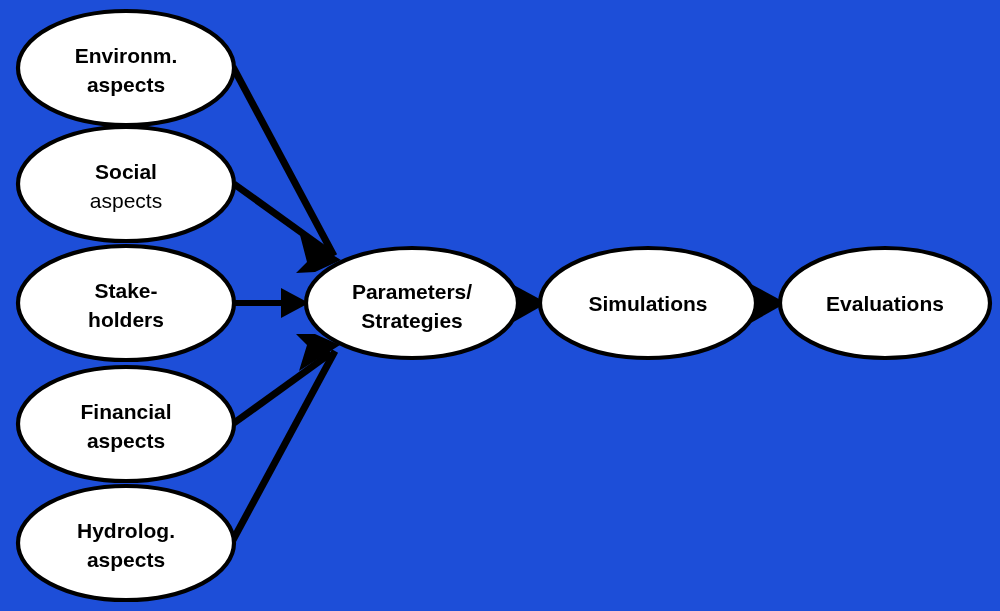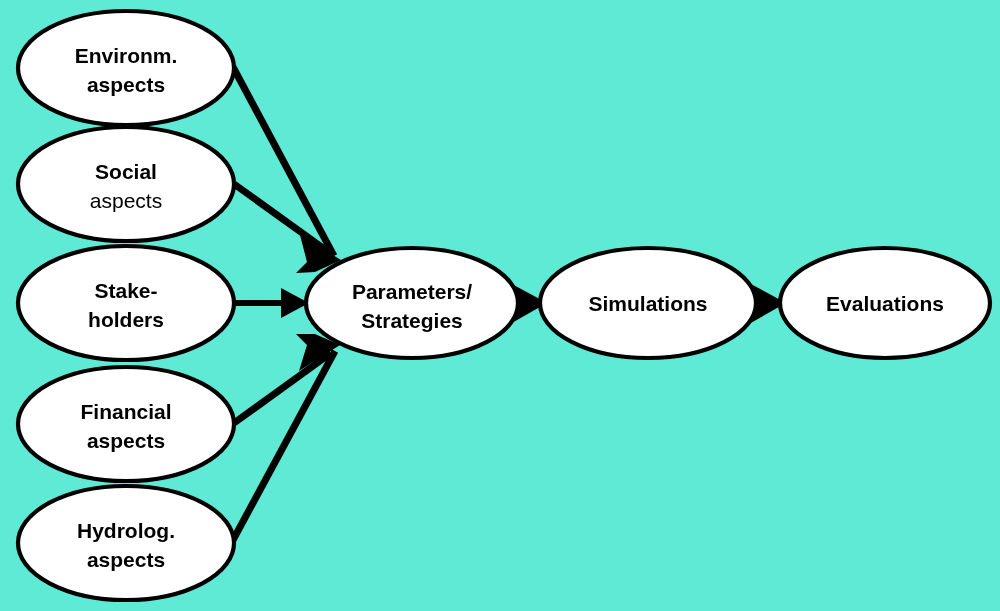--- a/index.html
+++ b/index.html
@@ -8,21 +8,21 @@
     padding: 0;
     background: #ffffff;
   }
   body {
     font-family: "Liberation Sans", sans-serif;
   }
   #diagram-root {
     position: relative;
     width: 1000px;
     height: 611px;
-    background: #5eead4;
+    background: #1d4ed8;
     overflow: hidden;
   }
   #diagram-svg {
     display: block;
     width: 1000px;
     height: 611px;
   }
   .node-ellipse {
     fill: #ffffff;
     stroke: #000000;

